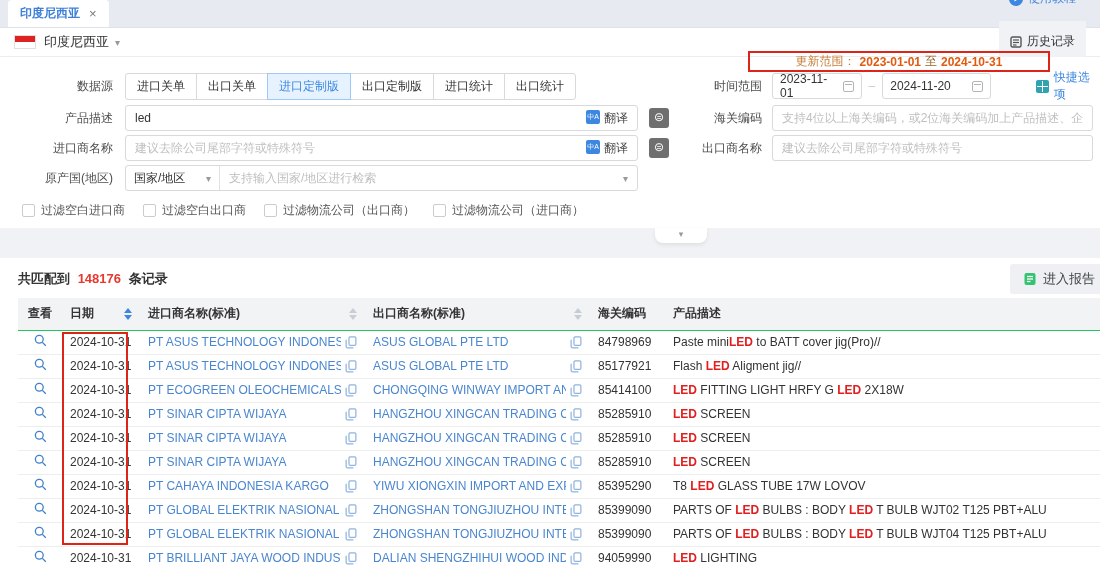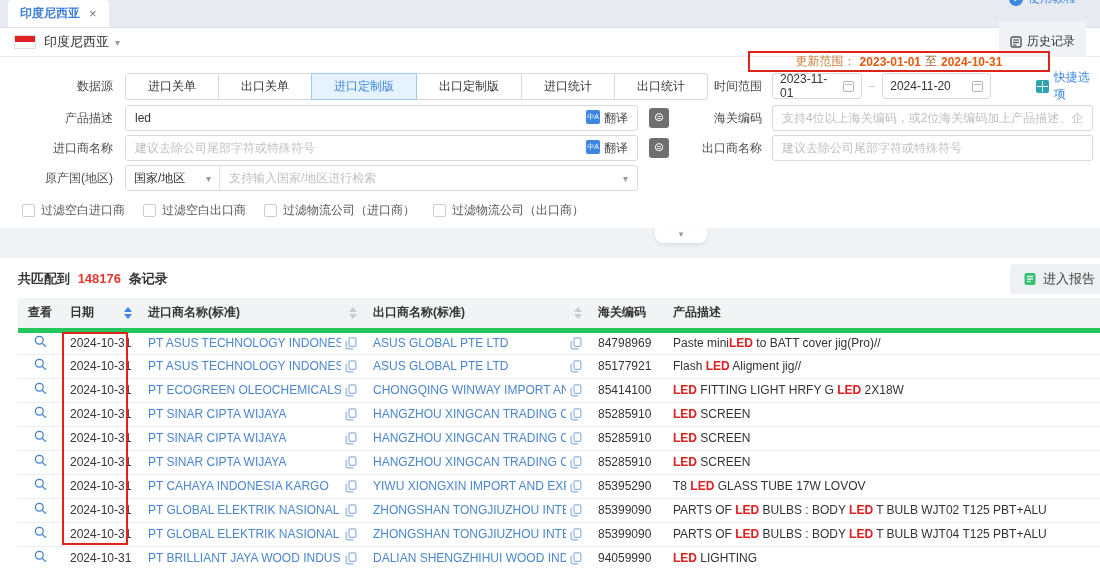--- a/index.html
+++ b/index.html
@@ -22,21 +22,21 @@
   .history-btn { display:flex; align-items:center; gap:5px; background:#f1f2f5; border-radius:1px; padding:12px 11px; color:#333; cursor:pointer; }
   .star { color:#f2b21a; font-size:15px; margin-right:-10px; }
 
   
   .search-card { position:absolute; left:0; top:57px; width:1100px; height:171px; background:#fff; }
   .frow { position:absolute; left:0; width:1100px; height:26px; display:flex; align-items:center; }
   .flabel { position:absolute; left:0; width:113px; text-align:right; color:#4d4d4d; }
   .flabel-r { position:absolute; left:690px; width:72px; text-align:right; color:#4d4d4d; }
 
   .segs { position:absolute; left:125px; display:flex; }
-  .seg { height:27px; line-height:25px; padding:0 22px; background:#fff; border:1px solid #d9d9d9; margin-left:-1px; font-size:12px; color:#333; cursor:pointer; font-family:inherit; }
+  .seg { height:27px; line-height:25px; padding:0 11px; background:#fff; border:1px solid #d9d9d9; margin-left:-1px; font-size:12px; color:#333; cursor:pointer; font-family:inherit; }
   .seg:first-child { border-radius:3px 0 0 3px; margin-left:0; }
   .seg:last-child { border-radius:0 3px 3px 0; }
   .seg.active { background:#e6f3ff; color:#3d87e0; border-color:#9ec9f5; position:relative; z-index:1; }
 
   .time-wrap { position:absolute; left:772px; display:flex; align-items:center; }
   .date-input { height:26px; border:1px solid #d9d9d9; border-radius:3px; background:#fff; display:flex; align-items:center; padding:0 7px; gap:6px; }
   .date-val { color:#333; }
   .cal { width:11px; height:11px; border:1px solid #b5b5b5; border-radius:2px; position:relative; }
   .cal::before { content:""; position:absolute; left:1px; right:1px; top:2px; height:1px; background:#b5b5b5; }
   .range-sep { color:#ccc; margin:0 7px; }
@@ -64,21 +64,21 @@
   .collapse-handle { position:absolute; left:655px; top:228px; width:52px; height:15px; background:#fff; border-radius:0 0 8px 8px; box-shadow:0 2px 4px rgba(0,0,0,.08); text-align:center; color:#999; font-size:9px; line-height:13px; cursor:pointer; }
 
   
   .results-card { position:absolute; left:0; top:258px; width:1100px; height:311px; background:#fff; }
   .summary { position:absolute; left:18px; top:12px; font-size:13px; font-weight:bold; color:#333; }
   .summary .cnt { color:#e8372d; margin:0 4px; }
   .report-btn { position:absolute; right:-8px; top:6px; display:flex; align-items:center; gap:6px; background:#eef0f3; border-radius:3px; padding:6px 13px; font-size:13px; color:#444; cursor:pointer; }
 
   .tbl-wrap { position:absolute; left:18px; top:40px; width:1082px; bottom:0; overflow:hidden; }
   table { border-collapse:collapse; table-layout:fixed; width:1082px; }
-  th { height:32px; background:#f2f3f5; border-bottom:5px solid #22c55e; font-weight:bold; color:#333; text-align:left; padding:0 8px; font-size:12px; }
+  th { height:32px; background:#f2f3f5; border-bottom:1px solid #22c55e; font-weight:bold; color:#333; text-align:left; padding:0 8px; font-size:12px; }
   th .thflex { display:flex; align-items:center; justify-content:space-between; }
   td { height:24px; border-bottom:1px solid #eee; padding:0 8px; white-space:nowrap; overflow:hidden; font-size:12px; color:#333; }
   td.center, th.center { text-align:center; }
   .cellflex { display:flex; align-items:center; }
   .lnk { color:#4a86cf; text-decoration:none; flex:1; white-space:nowrap; overflow:hidden; cursor:pointer; }
   .copy-ic { flex:none; margin-left:4px; cursor:pointer; }
   .kw { color:#e02020; font-weight:bold; }
   .sorters { display:inline-flex; flex-direction:column; gap:2px; margin-left:6px; }
   .car { width:0; height:0; border-left:4px solid transparent; border-right:4px solid transparent; }
   .car.up { border-bottom:5px solid #c8ccd4; }
@@ -208,25 +208,25 @@
       <span class="cb-item">
         <span class="cb"></span>
         <span>过滤空白进口商</span>
       </span>
       <span class="cb-item">
         <span class="cb"></span>
         <span>过滤空白出口商</span>
       </span>
       <span class="cb-item">
         <span class="cb"></span>
-        <span>过滤物流公司（进口商）</span>
+        <span>过滤物流公司（出口商）</span>
       </span>
       <span class="cb-item">
         <span class="cb"></span>
-        <span>过滤物流公司（出口商）</span>
+        <span>过滤物流公司（进口商）</span>
       </span>
     </div>
 </div>
 
 <div class="collapse-handle">▾</div>
 
 <div class="results-card">
   <div class="summary">
     <span>共匹配到</span>
     <span class="cnt">148176</span>

